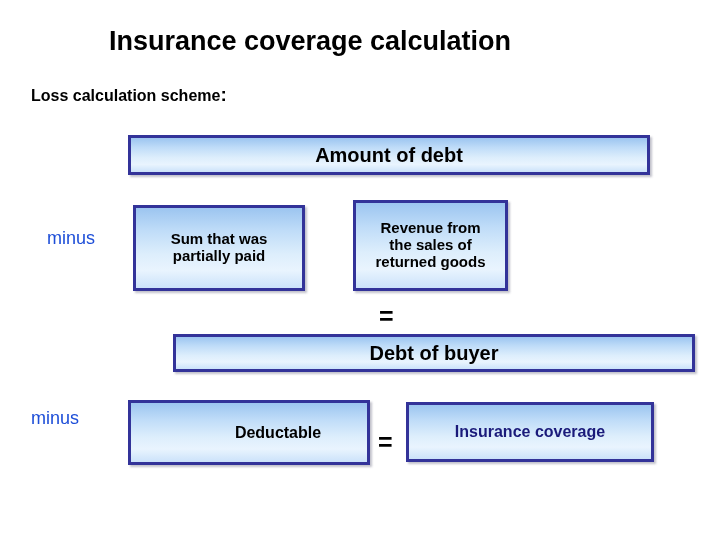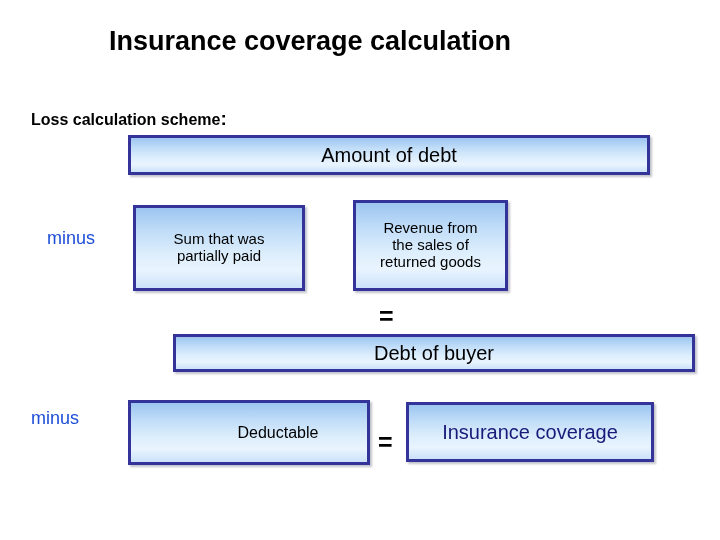--- a/index.html
+++ b/index.html
@@ -34,21 +34,20 @@
     line-height: 1.1;
   }
   .subtitle {
     position: absolute;
     left: 31px;
     top: 84px;
     font-size: 16px;
     font-weight: bold;
     color: #000000;
     white-space: nowrap;
-    margin-top: 24px;
   }
   .subtitle .colon {
     font-size: 19px;
   }
 
   
   .fbox {
     position: absolute;
     box-sizing: border-box;
     border: 3px solid #333399;
@@ -58,21 +57,21 @@
                 #ddeefc 58%,
                 #e9f4fe 78%,
                 #cbe2fa 100%);
     box-shadow: 2px 2px 2px rgba(120,120,140,0.45);
     display: flex;
     align-items: center;
     justify-content: center;
     text-align: center;
   }
   .fbox .label {
-    font-weight: normal;
+    font-weight: bold;
     color: #000000;
     line-height: 1.12;
     padding: 0 4px;
   }
 
   
   #box-amount-of-debt {
     left: 128px; top: 135px; width: 522px; height: 40px;
   }
   #box-amount-of-debt .label { font-size: 20px; }
@@ -103,21 +102,21 @@
     width: 100%;
     padding-left: 62px;
     box-sizing: border-box;
     text-align: center;
   }
 
   #box-insurance-coverage {
     left: 406px; top: 402px; width: 248px; height: 60px;
   }
   #box-insurance-coverage .label {
-    font-size: 20px;
+    font-size: 16px;
     color: #1a1a7a;
   }
 
   
   .minus-label {
     position: absolute;
     font-size: 18px;
     font-weight: normal;
     color: #1d4ed8;
     white-space: nowrap;

